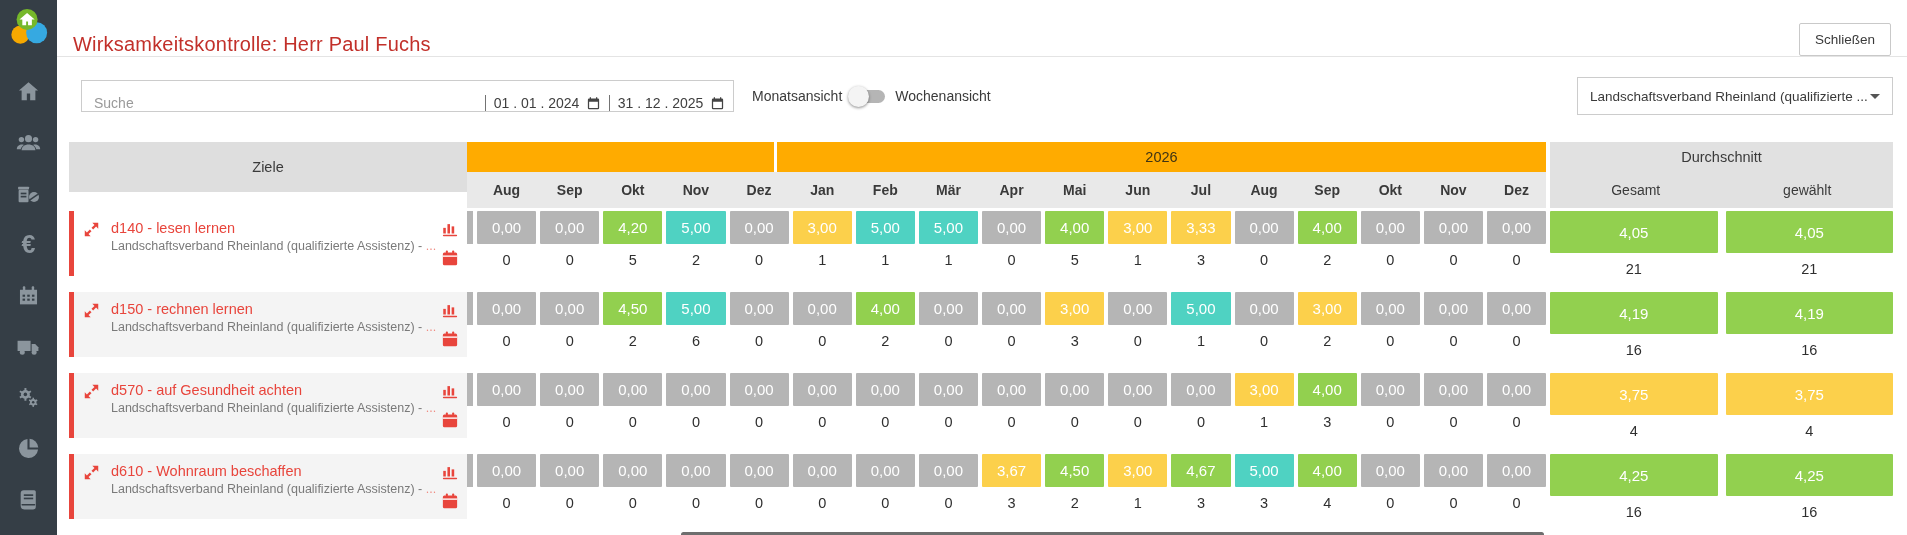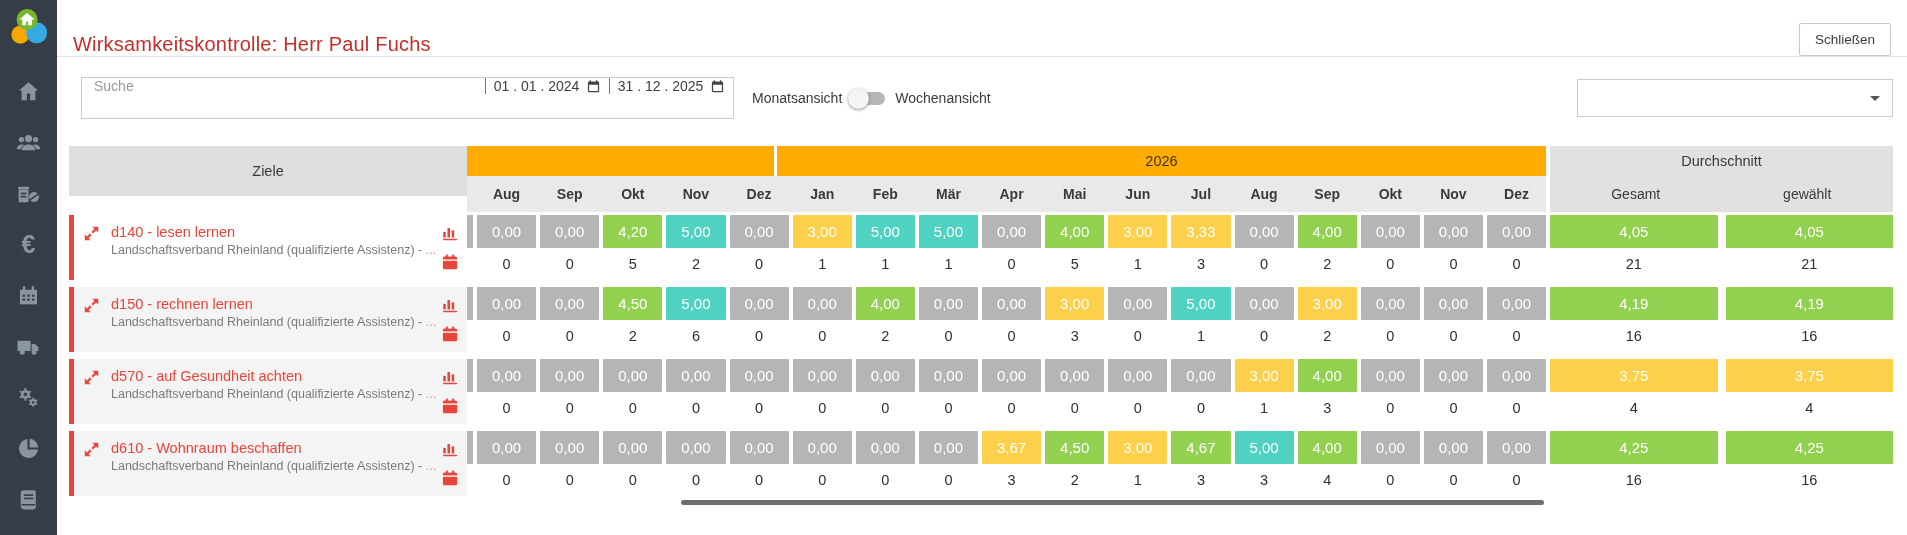--- a/index.html
+++ b/index.html
@@ -19,21 +19,21 @@
   .euro-glyph { font-size:25px; font-weight:bold; color:#8b959d; line-height:1; }
 
   
   .main { flex:1; display:flex; flex-direction:column; min-width:0; }
   .topbar { height:57px; flex-shrink:0; display:flex; align-items:flex-end; padding:0 16px; border-bottom:1px solid #e4e4e4; }
   .page-title { color:#c2302a; font-size:20px; letter-spacing:.2px; }
   .close-btn { margin-left:auto; background:#fff; border:1px solid #c9c9c9; border-radius:2px; padding:8px 15px; font-size:13.5px; color:#3a3a3a; cursor:pointer; font-family:inherit; }
 
   
   .filter-row { display:flex; align-items:center; padding:20px 14px 0 24px; flex-shrink:0; }
-  .search-group { display:flex; align-items:flex-start; border:1px solid #ccc; height:42px; background:#fff; }
+  .search-group { display:flex; align-items:flex-end; border:1px solid #ccc; height:32px; background:#fff; }
   .search-input { width:403px; border:none; outline:none; padding:0 12px; font-size:14px; font-family:inherit; color:#555; }
   .search-input::placeholder { color:#9a9a9a; }
   .date-field { width:124px; border-left:1px solid #737373; display:flex; align-items:center; justify-content:center; gap:7px; font-size:14px; color:#3f3f3f; cursor:pointer; white-space:nowrap; }
   .date-field svg { width:15px; height:15px; fill:#444; flex-shrink:0; }
   .view-toggle { display:flex; align-items:center; margin-left:18px; font-size:14px; color:#3a3a3a; }
   .switch { width:33px; height:13px; background:rgba(120,120,120,.55); border-radius:7px; position:relative; cursor:pointer; margin:0 10px; }
   .switch-knob { position:absolute; left:-4px; top:-4px; width:21px; height:21px; border-radius:50%; background:#f4f4f4; box-shadow:0 1px 3px rgba(0,0,0,.45); }
   .provider-select { margin-left:auto; width:316px; height:38px; border:1px solid #ccc; display:flex; align-items:center; padding:0 12px; font-size:13.5px; color:#3a3a3a; cursor:pointer; background:#fff; }
   .provider-label { overflow:hidden; white-space:nowrap; }
   .caret { margin-left:auto; width:0; height:0; border-left:5px solid transparent; border-right:5px solid transparent; border-top:5px solid #555; flex-shrink:0; }
@@ -68,21 +68,21 @@
   .row-scroll { width:1079px; flex-shrink:0; display:flex; flex-direction:column; }
   .chips-row { display:flex; gap:4px; height:33px; }
   .chip-sliver { width:6px; background:var(--grey); flex-shrink:0; }
   .chip { flex:1; display:flex; align-items:center; justify-content:center; color:#fff; font-size:15px; border-radius:1px; }
   .chip-grey { background:var(--grey);text-align:right; } .chip-green { background:var(--green); }
   .chip-teal { background:var(--teal); } .chip-yellow { background:var(--yellow); }
   .counts-row { display:flex; gap:4px; height:32px; padding-left:10px; }
   .count-cell { flex:1; display:flex; align-items:center; justify-content:center; font-size:14.5px; color:#2f2f2f; }
 
   .row-avg { width:343px; margin-left:4px; display:flex; flex-direction:column; flex-shrink:0; }
-  .avg-chips { display:flex; gap:8px; height:33px; }
+  .avg-chips { display:flex; gap:8px; height:42px; }
   .avg-chip { flex:1; display:flex; align-items:center; justify-content:center; color:#fff; font-size:15px; border-radius:1px; }
   .avg-counts { display:flex; gap:8px; height:32px; }
   .avg-count { flex:1; display:flex; align-items:center; justify-content:center; font-size:14.5px; color:#2f2f2f; }
 
   .hscrollbar { margin:4px 0 0 612px; width:863px; height:5px; background:#6e6e6e; border-radius:3px; cursor:pointer; }
 </style>
 </head>
 <body>
 
 <div class="app">
@@ -207,20 +207,21 @@
         </div>
       </div>
       <div class="view-toggle">
         <span>Monatsansicht</span>
         <span class="switch">
             <span class="switch-knob"></span>
           </span>
         <span>Wochenansicht</span>
       </div>
       <div class="provider-select">
+        <span class="provider-label">Landschaftsverband Rheinland (qualifizierte ...</span>
         <span class="caret"></span>
       </div>
     </div>
 
     <div class="table-wrap">
       <div class="thead">
         <div class="ziele-header">Ziele</div>
         <div class="scroll-header">
           <div class="year-row" id="year-row">
               <div class="year-seg" style="flex-grow: 5;"></div>

